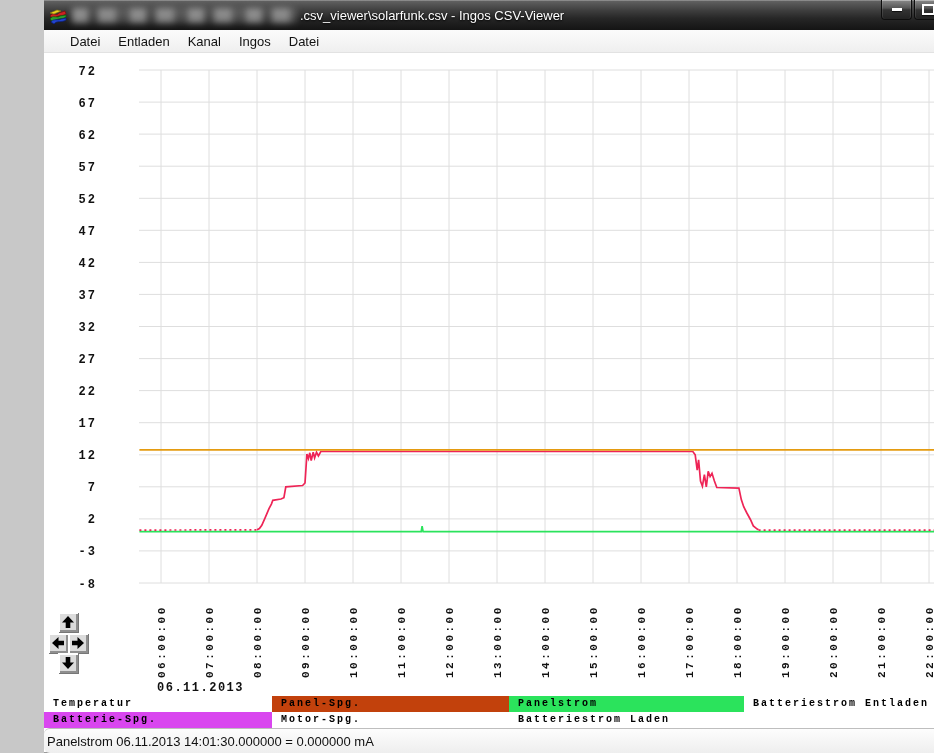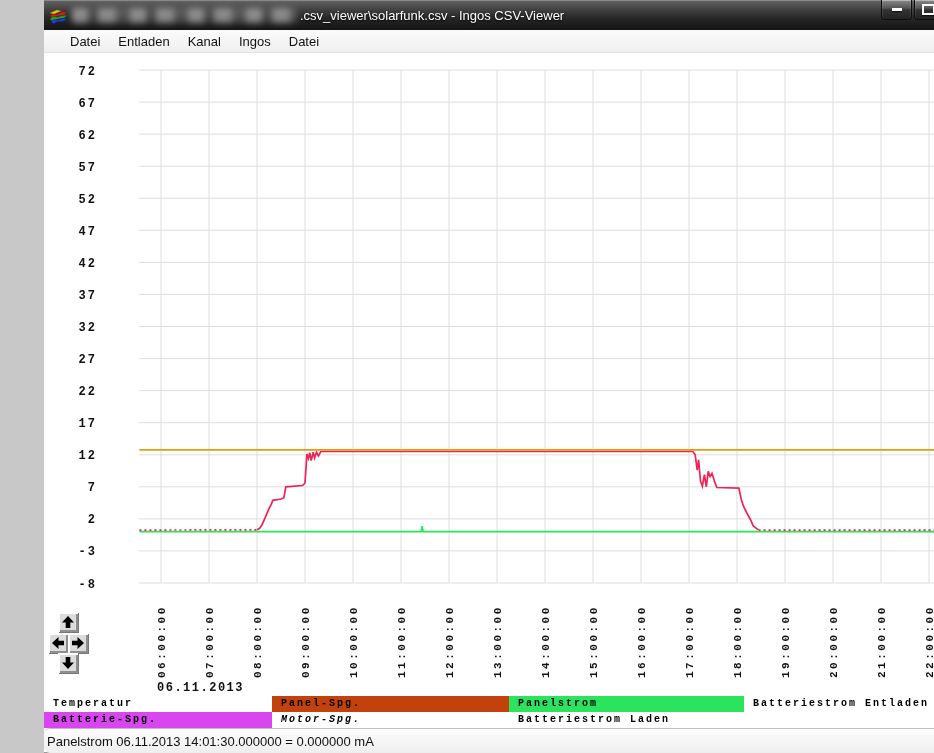--- a/index.html
+++ b/index.html
@@ -189,21 +189,21 @@
 
   <div class="legend" id="legend">
       <div class="legend-row" style="top: 1px;">
         <div class="legend-cell" style="width: 228px;">Temperatur</div>
         <div class="legend-cell" style="width: 237px; background: #c2410c;">Panel-Spg.</div>
         <div class="legend-cell" style="width: 235px; background: rgb(43, 227, 92);">Panelstrom</div>
         <div class="legend-cell" style="width: 226px;">Batteriestrom Entladen</div>
       </div>
       <div class="legend-row" style="top: 17px;">
         <div class="legend-cell" style="width: 228px; background: #d946ef;">Batterie-Spg.</div>
-        <div class="legend-cell" style="width: 237px; font-style: italic;">Motor-Spg.</div>
+        <div class="legend-cell" style="width: 237px;">Motor-Spg.</div>
         <div class="legend-cell" style="width: 226px;">Batteriestrom Laden</div>
         <div class="legend-cell" style="width: 235px;"></div>
       </div>
     </div>
 
   <div class="statusbar">
     <span>Panelstrom 06.11.2013 14:01:30.000000 = 0.000000 mA</span>
     <div class="grip"></div>
   </div>
 

